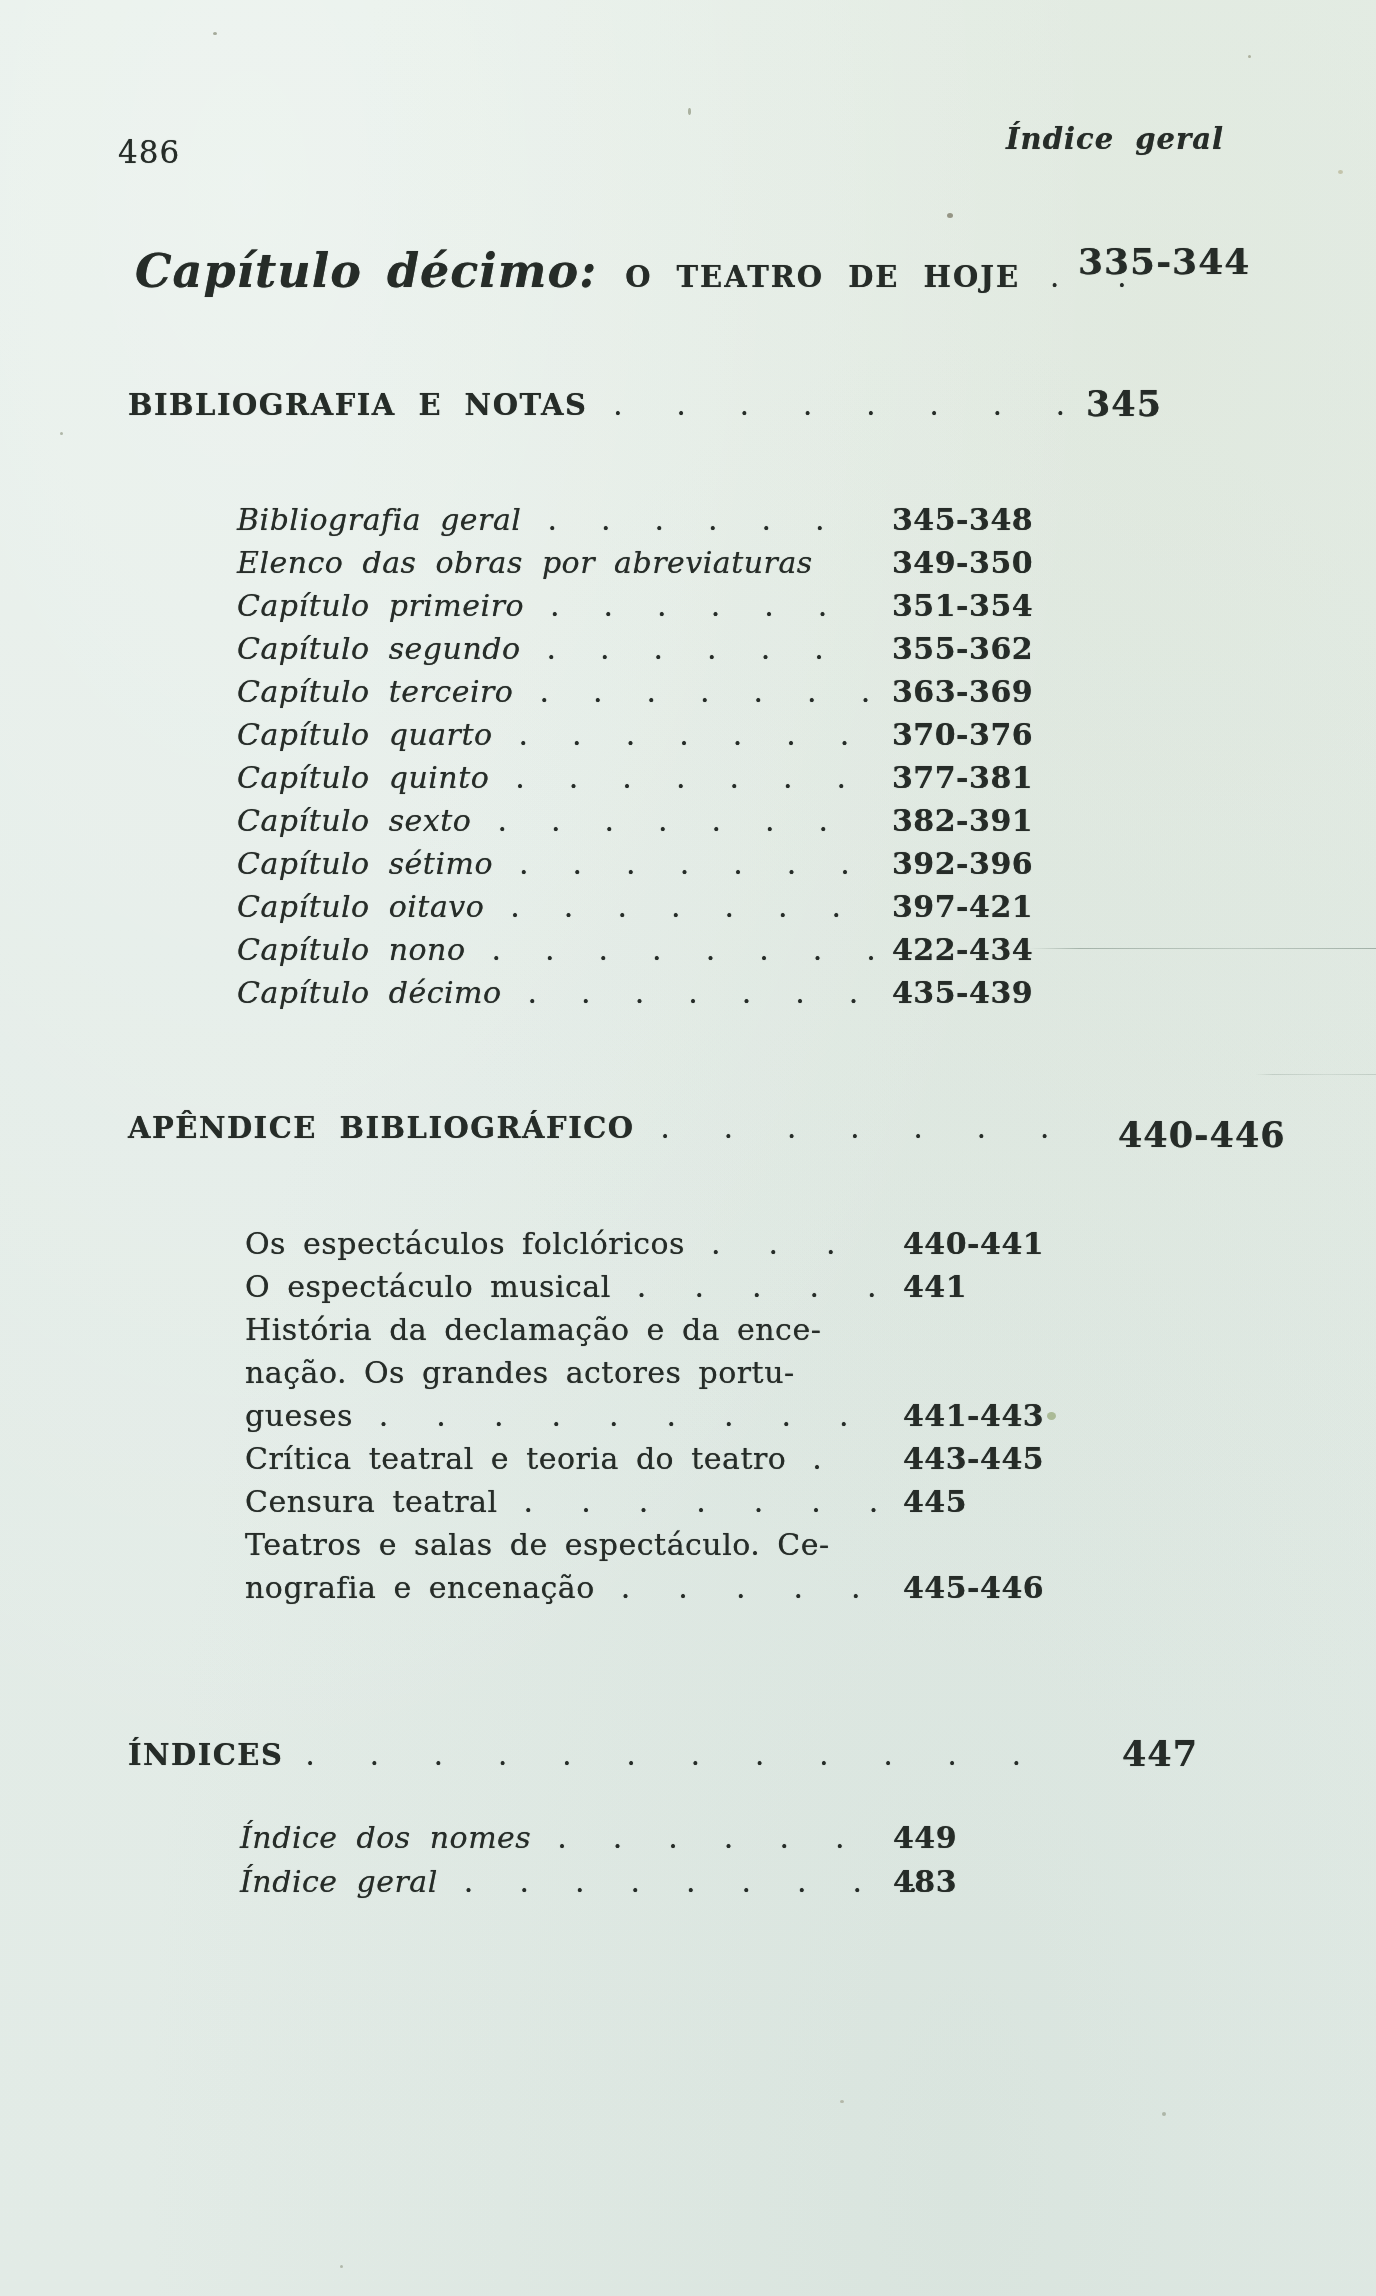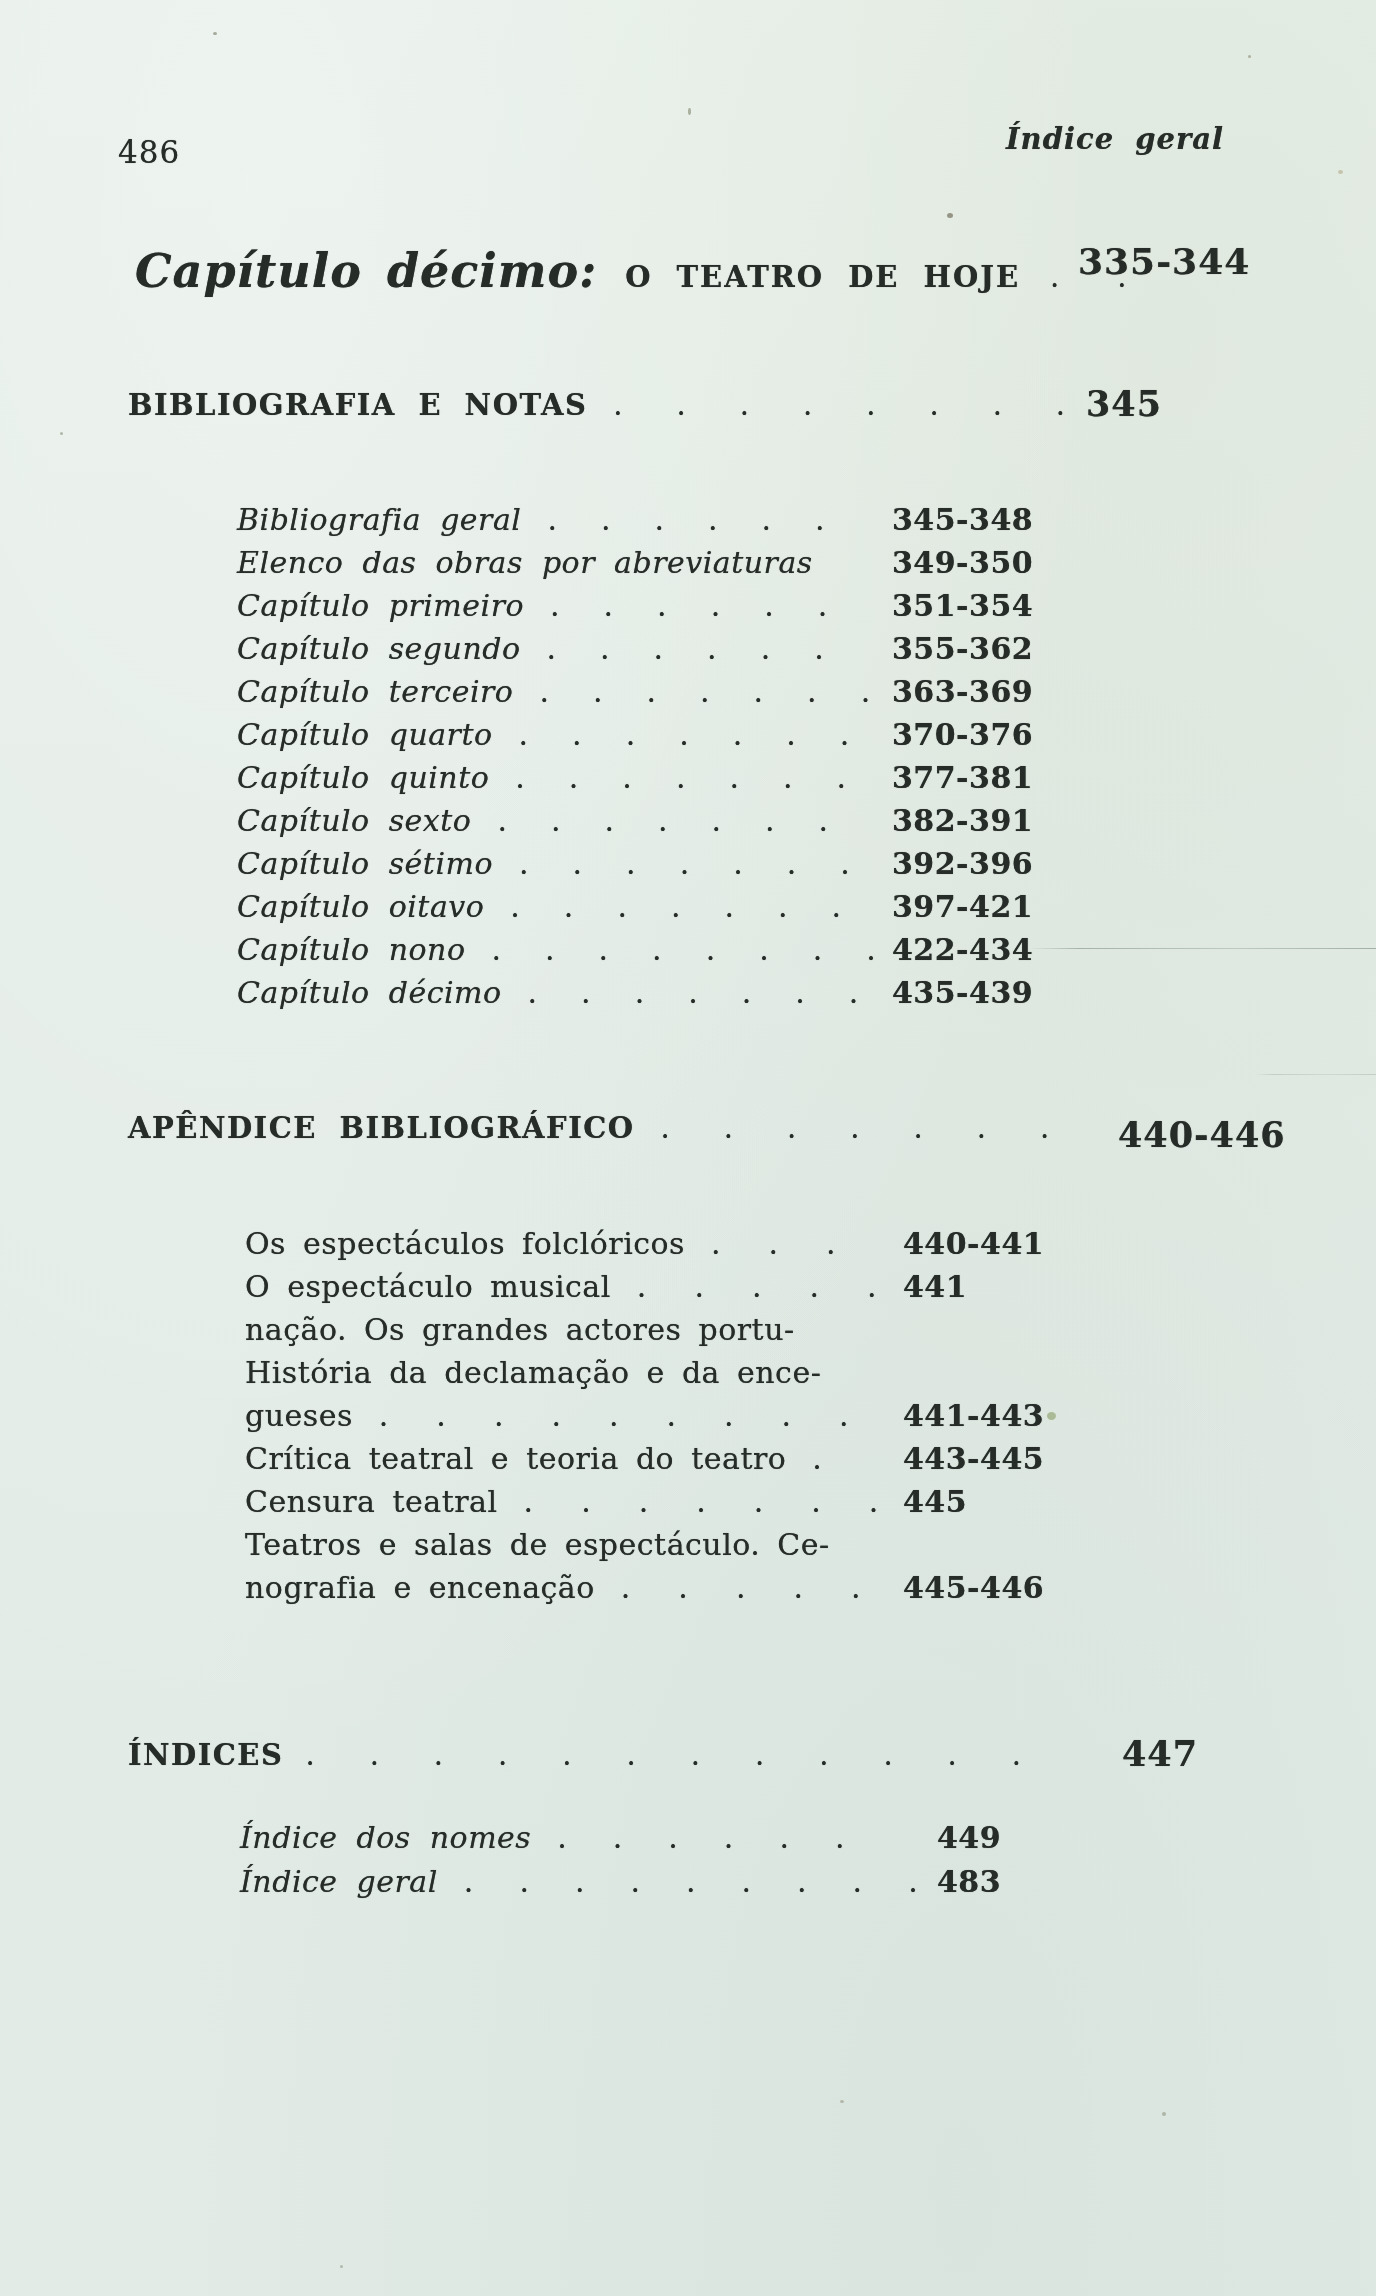--- a/index.html
+++ b/index.html
@@ -50,21 +50,21 @@
   #toc-list .row .lbl{font-style:italic;word-spacing:9px;letter-spacing:0.5px;}
   #toc-list .row .num{left:655px;}
   #apx-list{left:245px;top:1224px;width:830px;}
   #apx-list .row{height:43px;}
   #apx-list .row .lbl{word-spacing:7px;letter-spacing:0.5px;}
   #apx-list .row .num{left:658px;}
   #apx-list .dots{letter-spacing:48px;}
   #idx-list{left:240px;top:1818px;width:830px;}
   #idx-list .row{height:44px;}
   #idx-list .row .lbl{font-style:italic;word-spacing:9px;letter-spacing:0.5px;}
-  #idx-list .row .num{left:653px;margin-left:44px;}
+  #idx-list .row .num{left:653px;}
   #idx-list .dots{letter-spacing:46px;}
   
   .scratch{position:absolute;height:1px;background:linear-gradient(90deg,transparent,rgba(70,92,80,0.38) 15%,rgba(70,92,80,0.22) 60%,rgba(70,92,80,0.40));}
   #scratch-1{left:1028px;top:948px;width:348px;}
   #scratch-2{left:1255px;top:1074px;width:121px;opacity:0.5;}
   .speck{position:absolute;border-radius:50%;}
 </style>
 </head>
 <body>
 
@@ -99,22 +99,22 @@
   </div>
 
   <div class="sect ink" id="sect-apendice">
     <span class="lbl">APÊNDICE BIBLIOGRÁFICO</span><span class="dots">.......</span>
     <span class="pg">440-446</span>
   </div>
 
   <div class="list ink" id="apx-list">
     <div class="row"><span class="lbl">Os espectáculos folclóricos</span><span class="dots">...</span><span class="num">440-441</span></div>
     <div class="row"><span class="lbl">O espectáculo musical</span><span class="dots">.....</span><span class="num">441</span></div>
+    <div class="row"><span class="lbl">História da declamação e da ence-</span><span class="dots"></span><span class="num"></span></div>
     <div class="row"><span class="lbl">nação. Os grandes actores portu-</span><span class="dots"></span><span class="num"></span></div>
-    <div class="row"><span class="lbl">História da declamação e da ence-</span><span class="dots"></span><span class="num"></span></div>
     <div class="row"><span class="lbl">gueses</span><span class="dots">.........</span><span class="num">441-443</span></div>
     <div class="row"><span class="lbl">Crítica teatral e teoria do teatro</span><span class="dots">.</span><span class="num">443-445</span></div>
     <div class="row"><span class="lbl">Censura teatral</span><span class="dots">.......</span><span class="num">445</span></div>
     <div class="row"><span class="lbl">Teatros e salas de espectáculo. Ce-</span><span class="dots"></span><span class="num"></span></div>
     <div class="row"><span class="lbl">nografia e encenação</span><span class="dots">.....</span><span class="num">445-446</span></div>
   </div>
 
   <div class="sect ink" id="sect-indices">
     <span class="lbl">ÍNDICES</span><span class="dots">............</span>
     <span class="pg">447</span>

